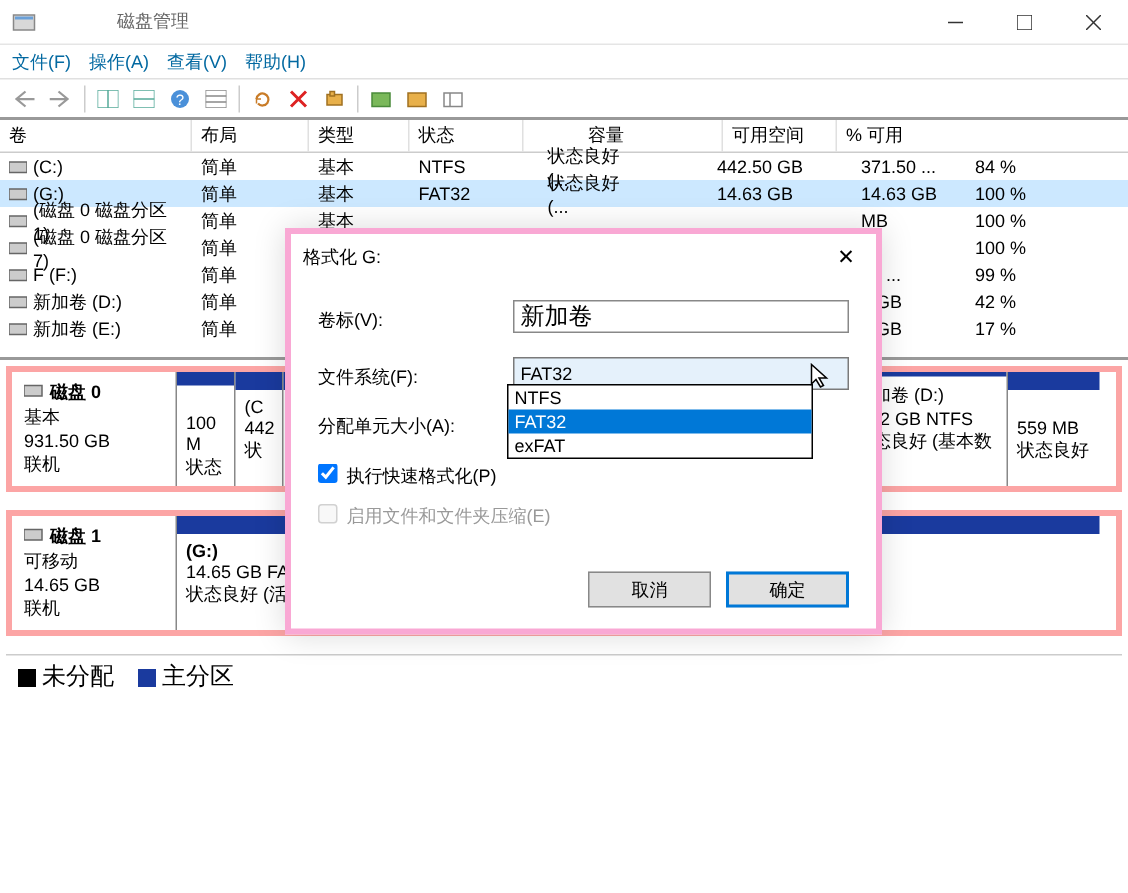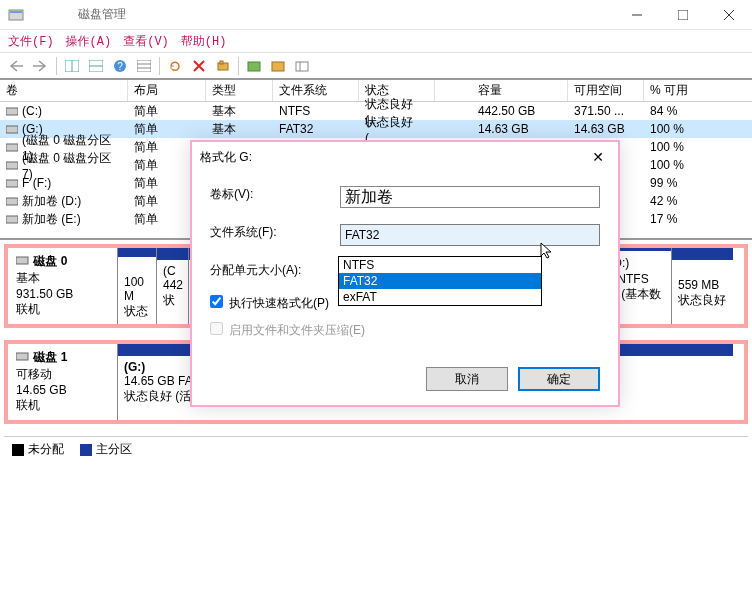--- a/index.html
+++ b/index.html
@@ -5,21 +5,21 @@
     * { box-sizing: border-box; margin: 0; padding: 0; }
     body { font-family: "Microsoft YaHei", "SimSun", Arial, sans-serif; font-size: 12px; background: #fff; color: #000; width: 752px; height: 595px; overflow: hidden; position: relative; }
     
     .titlebar { height: 30px; display: flex; align-items: center; padding: 0 0 0 8px; background: #fff; border-bottom: 1px solid #e5e5e5; }
     .titlebar .icon { width: 16px; height: 16px; margin-right: 6px; }
     .titlebar .title { flex: 1; color: #666; font-size: 12px; margin-left: 48px; }
     .win-controls { display: flex; }
     .win-btn { width: 46px; height: 30px; display: flex; align-items: center; justify-content: center; color: #555; }
     
     .menubar { height: 22px; display: flex; align-items: center; padding-left: 8px; gap: 12px; font-size: 12px; }
-    .menubar span { color: #be185d; font-family: Liberation Mono, monospace; }
+    .menubar span { color: #0369a1; }
     
     .toolbar { height: 28px; display: flex; align-items: center; padding: 0 6px; gap: 2px; border-top: 1px solid #e0e0e0; border-bottom: 2px solid #999; }
     .tbtn { width: 22px; height: 22px; display: flex; align-items: center; justify-content: center; }
     .tsep { width: 1px; height: 18px; background: #ccc; margin: 0 2px; }
     
     .listhead { display: flex; height: 22px; border-bottom: 1px solid #ccc; background: #fff; }
     .col { border-right: 1px solid #e0e0e0; padding: 2px 6px; display: flex; align-items: center; font-size: 12px; color: #000; }
     .c-vol { width: 128px; } .c-layout { width: 78px; } .c-type { width: 67px; }
     .c-fs { width: 86px; } .c-status { width: 76px; } .c-cap { width: 96px; margin-left: 37px; }
     .c-free { width: 76px; } .c-pct { width: 60px; flex:1; border-right: none; }
@@ -33,30 +33,30 @@
     .diskarea { border-top: 2px solid #999; margin-top: 10px; padding: 4px; }
     .diskrow { display: flex; border: 4px solid #fca5a5; margin-bottom: 12px; height: 84px; }
     .diskmeta { width: 110px; border-right: 1px solid #888; padding: 4px 8px; font-size: 12px; display:flex; flex-direction:column; }
     .diskmeta .dname { font-weight: bold; }
     .diskhdr { height: 18px; display:flex; align-items:center; }
     .partrow { display:flex; flex:1; }
     .part { border-left: 1px solid #888; padding: 4px 6px; font-size: 12px; display:flex; flex-direction:column; justify-content:flex-start; }
     .part:first-child { border-left: none; }
     .parttop { height: 12px; margin: -4px -6px 4px -6px; }
     .pt-primary { background: #1a3a9e; }
-    .legend { display:flex; gap:16px; padding: 4px 8px; border-top:1px solid #ccc; font-size:12px; align-items:center; }
+    .legend { display:flex; gap:16px; padding: 4px 8px; border-top:1px solid #ccc; font-size:16px; align-items:center; }
     .lgbox { width:12px; height:12px; display:inline-block; margin-right:4px; vertical-align:middle; }
     
     
-    .modal { position: absolute; left: 190px; top: 140px; width: 430px; background: #fff; border: 2px solid #f9a8d4; box-shadow: 0 0 20px rgba(0,0,0,0.15); z-index: 100; }
+    .modal { position: absolute; left: 190px; top: 152px; width: 398px; background: #fff; border: 4px solid #f9a8d4; box-shadow: 0 0 20px rgba(0,0,0,0.15); z-index: 100; }
     .modal-title { height: 30px; display:flex; align-items:center; padding:0 8px; font-size:12px; }
     .modal-title .mt { flex:1; }
     .modal-close { width:24px; text-align:center; font-size:14px; }
     .modal-body { padding: 14px 18px 10px 18px; }
-    .frow { display:flex; align-items:flex-start; margin-bottom: 16px; font-size:12px; }
+    .frow { display:flex; align-items:flex-end; margin-bottom: 16px; font-size:12px; }
     .flabel { width: 130px; }
     .finput { flex:1; height:22px; border:1px solid #888; padding:0 4px; font-size:16px; }
     .fcombo { flex:1; height:22px; border:1px solid #7a7a7a; background:#e5f1fb; padding:0 4px; font-size:12px; display:flex; align-items:center; }
     .fchk { display:flex; align-items:flex-start; gap:6px; margin-bottom:10px; font-size:12px; }
     .modal-btns { display:flex; justify-content:flex-end; gap:10px; padding: 8px 18px 14px 18px; }
     .dbtn { width:82px; height:24px; border:1px solid #888; background:#e1e1e1; font-size:12px; display:flex; align-items:center; justify-content:center; }
     .dbtn.primary { border:2px solid #0078d7; background:#e1e1e1; }
     
     .dropdown { position:absolute; left: 338px; top: 256px; width: 204px; border:1px solid #000; background:#fff; z-index: 200; font-size:12px; }
     .dropdown .opt { padding: 0 4px; height:16px; display:flex; align-items:center; }
@@ -173,21 +173,20 @@
         <rect x="1" y="2" width="12" height="9" fill="none" stroke="#888"></rect>
         <line x1="5" y1="2" x2="5" y2="11" stroke="#888"></line>
       </svg>
     </div>
 </div>
 
 <div class="listhead">
   <div class="col c-vol">卷</div>
   <div class="col c-layout">布局</div>
   <div class="col c-type">类型</div>
-  <div class="col c-fs">文件系统</div>
   <div class="col c-status">状态</div>
   <div class="col c-cap">容量</div>
   <div class="col c-free">可用空间</div>
   <div class="col c-pct">% 可用</div>
 </div>
 
 <div class="rows" id="volrows">
     <div class="row">
       <div class="cell c-vol"><span class="disk-icon"><svg width="12" height="10">
             <rect x="0" y="2" width="12" height="7" fill="#ccc" stroke="#666"></rect>

